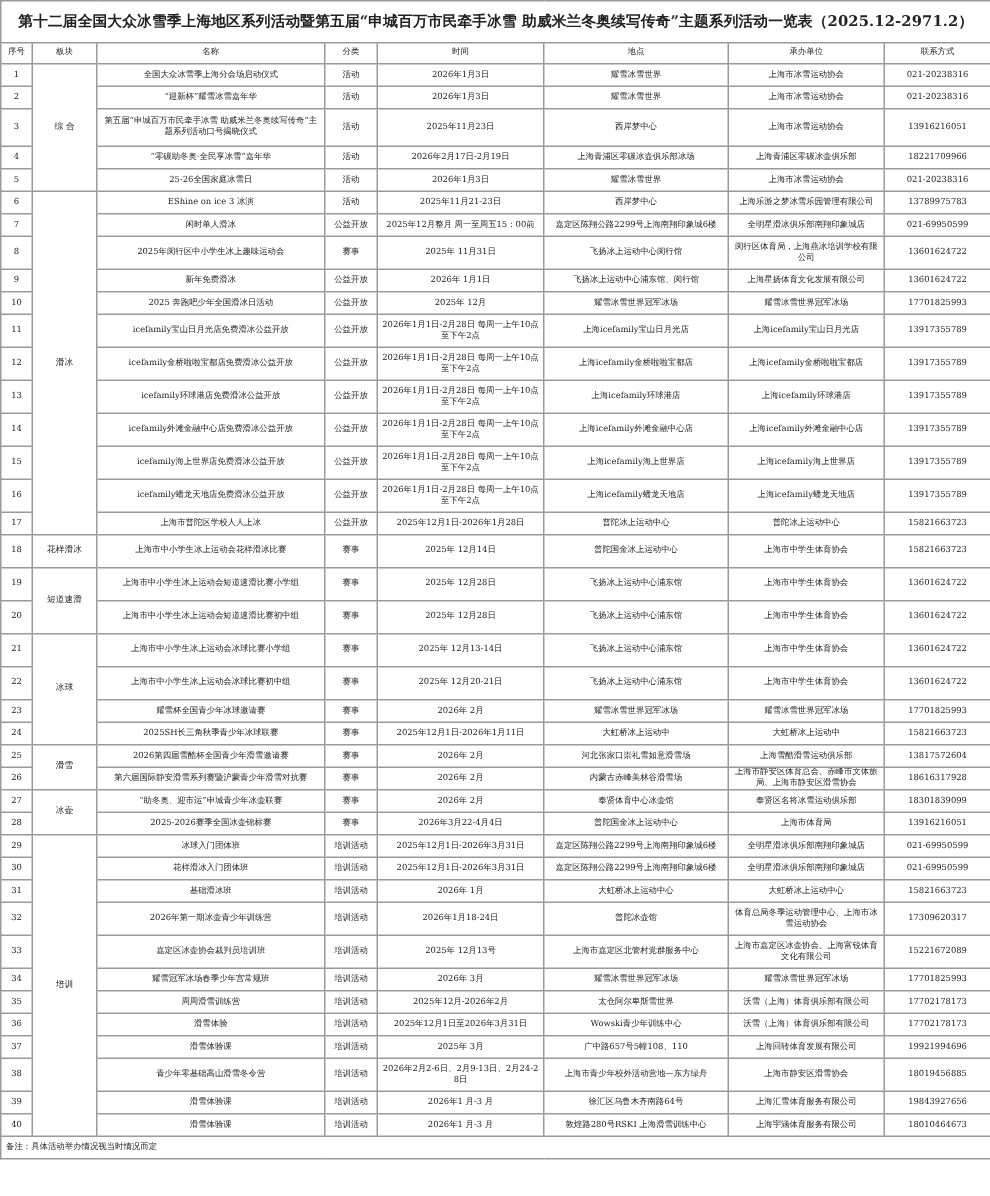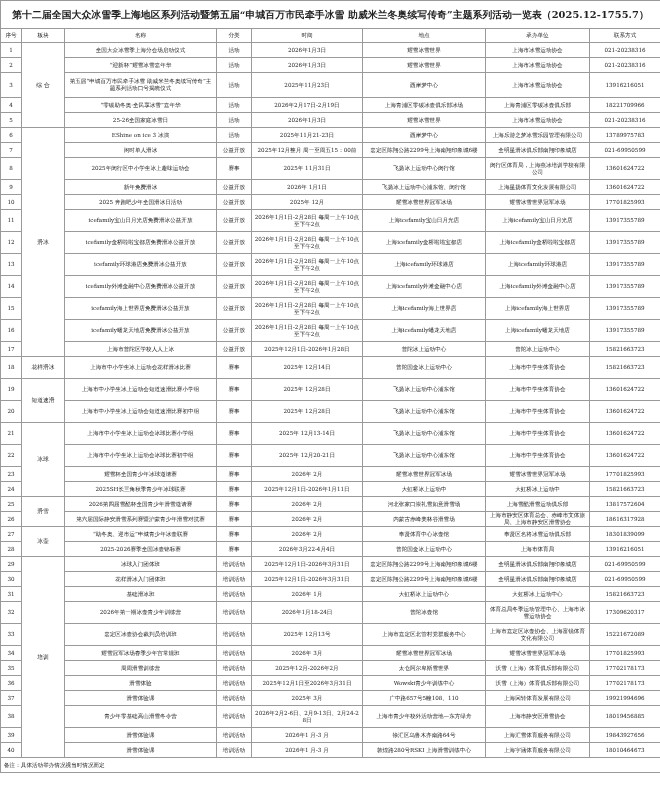--- a/index.html
+++ b/index.html
@@ -20,21 +20,21 @@
     <col style="width:43px">
     <col style="width:152px">
     <col style="width:35px">
     <col style="width:111px">
     <col style="width:123px">
     <col style="width:104px">
     <col style="width:71px">
   </colgroup>
   <thead>
     <tr>
-      <td colspan="8" class="title-cell">第十二届全国大众冰雪季上海地区系列活动暨第五届“申城百万市民牵手冰雪 助威米兰冬奥续写传奇”主题系列活动一览表（2025.12-1755.7）</td>
+      <td colspan="8" class="title-cell">第十二届全国大众冰雪季上海地区系列活动暨第五届“申城百万市民牵手冰雪 助威米兰冬奥续写传奇”主题系列活动一览表（2025.12-2971.2）</td>
     </tr>
     <tr class="hdr">
       <td>序号</td>
       <td>板块</td>
       <td>名称</td>
       <td>分类</td>
       <td>时间</td>
       <td>地点</td>
       <td>承办单位</td>
       <td>联系方式</td>

